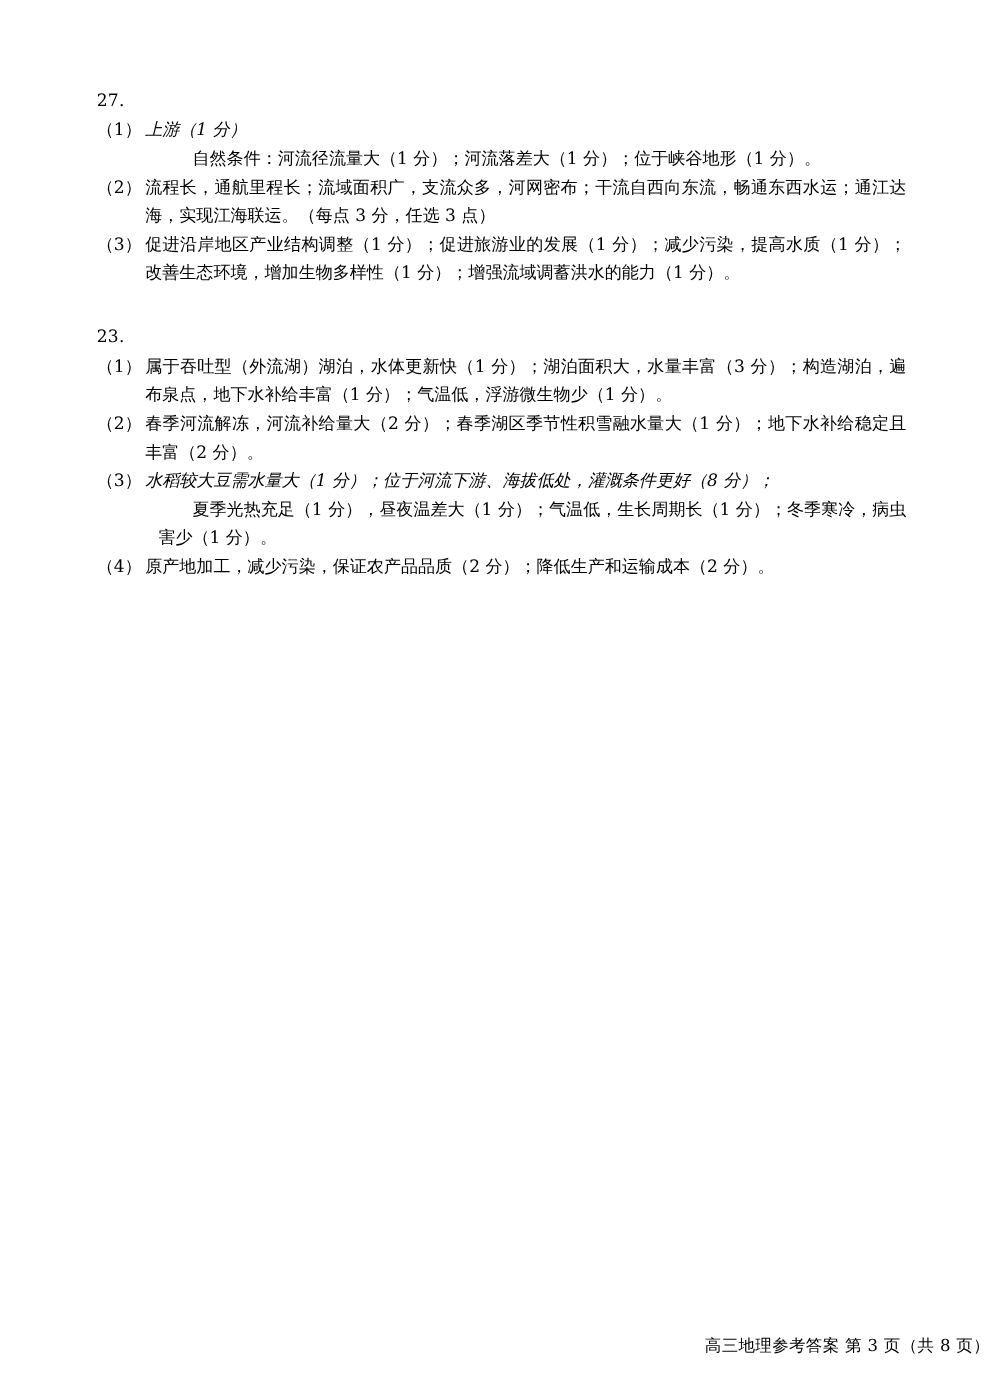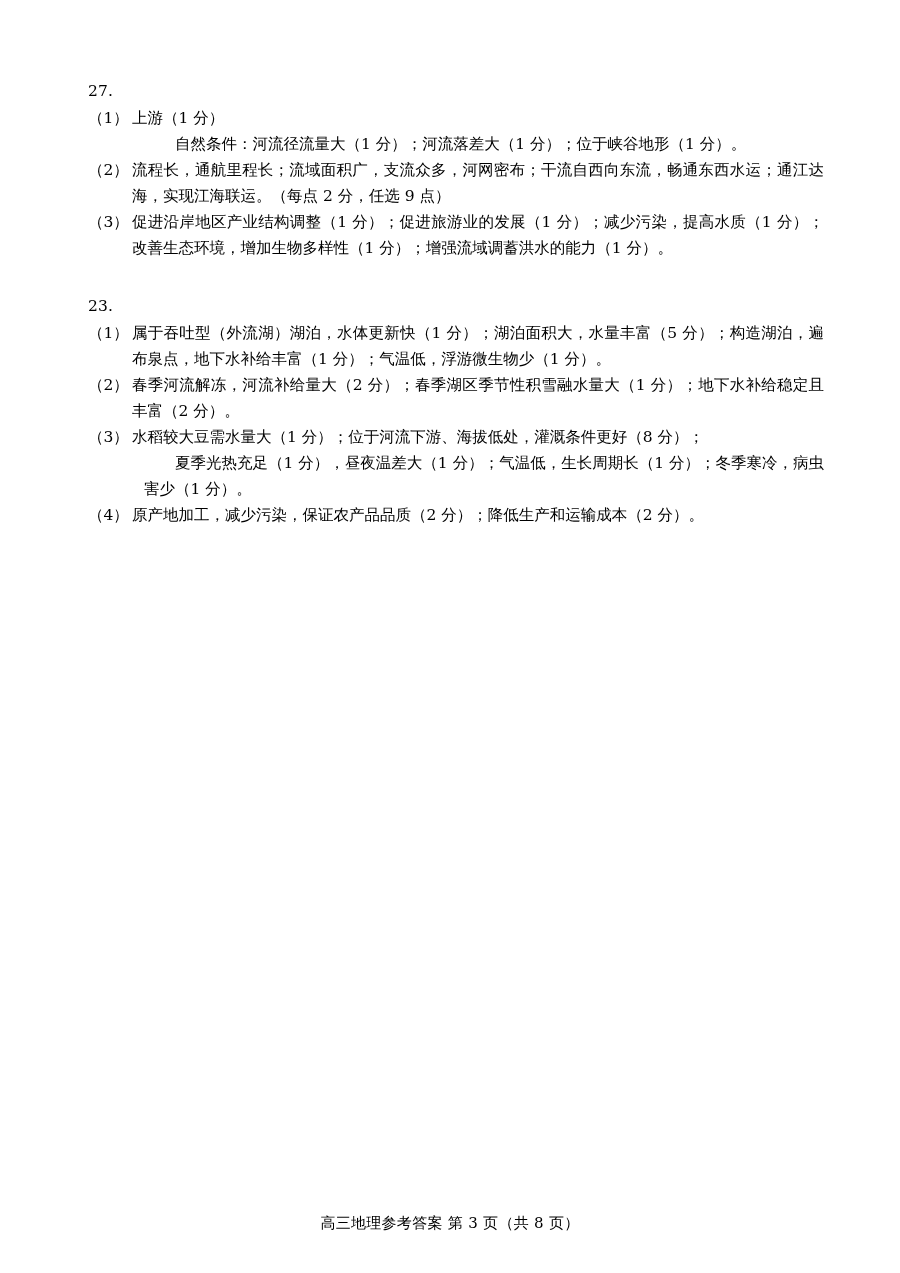--- a/index.html
+++ b/index.html
@@ -53,30 +53,31 @@
     text-align: justify;
     text-justify: inter-ideograph;
   }
   .item-body .indent {
     display: block;
     text-indent: 2em;
     margin-left: 12px;
   }
   .item-body .line {
     display: block;
+    font-style: italic;
   }
   .spacer-28 {
     height: 26px;
   }
   .footer {
     position: absolute;
     left: 0;
     top: 1212px;
     width: 900px;
-    text-align: center;
+    text-align: right;
     font-size: 15px;
     line-height: 22px;
     letter-spacing: 0.3px;
   }
 </style>
 </head>
 <body>
 
 <div class="page">
 
@@ -88,37 +89,37 @@
       <div class="item">
         <div class="item-label">（1）</div>
         <div class="item-body">
           <span class="line">上游（1 分）</span>
           <span class="indent">自然条件：河流径流量大（1 分）；河流落差大（1 分）；位于峡谷地形（1 分）。</span>
         </div>
       </div>
 
       <div class="item">
         <div class="item-label">（2）</div>
-        <div class="item-body">流程长，通航里程长；流域面积广，支流众多，河网密布；干流自西向东流，畅通东西水运；通江达海，实现江海联运。（每点 2 分，任选 9 点）</div>
+        <div class="item-body">流程长，通航里程长；流域面积广，支流众多，河网密布；干流自西向东流，畅通东西水运；通江达海，实现江海联运。（每点 3 分，任选 3 点）</div>
       </div>
 
       <div class="item">
         <div class="item-label">（3）</div>
         <div class="item-body">促进沿岸地区产业结构调整（1 分）；促进旅游业的发展（1 分）；减少污染，提高水质（1 分）；改善生态环境，增加生物多样性（1 分）；增强流域调蓄洪水的能力（1 分）。</div>
       </div>
     </div>
 
     <div class="spacer-28"></div>
 
     <div class="qblock">
       <div class="qnum">23.</div>
 
       <div class="item">
         <div class="item-label">（1）</div>
-        <div class="item-body">属于吞吐型（外流湖）湖泊，水体更新快（1 分）；湖泊面积大，水量丰富（5 分）；构造湖泊，遍布泉点，地下水补给丰富（1 分）；气温低，浮游微生物少（1 分）。</div>
+        <div class="item-body">属于吞吐型（外流湖）湖泊，水体更新快（1 分）；湖泊面积大，水量丰富（3 分）；构造湖泊，遍布泉点，地下水补给丰富（1 分）；气温低，浮游微生物少（1 分）。</div>
       </div>
 
       <div class="item">
         <div class="item-label">（2）</div>
         <div class="item-body">春季河流解冻，河流补给量大（2 分）；春季湖区季节性积雪融水量大（1 分）；地下水补给稳定且丰富（2 分）。</div>
       </div>
 
       <div class="item">
         <div class="item-label">（3）</div>
         <div class="item-body">

